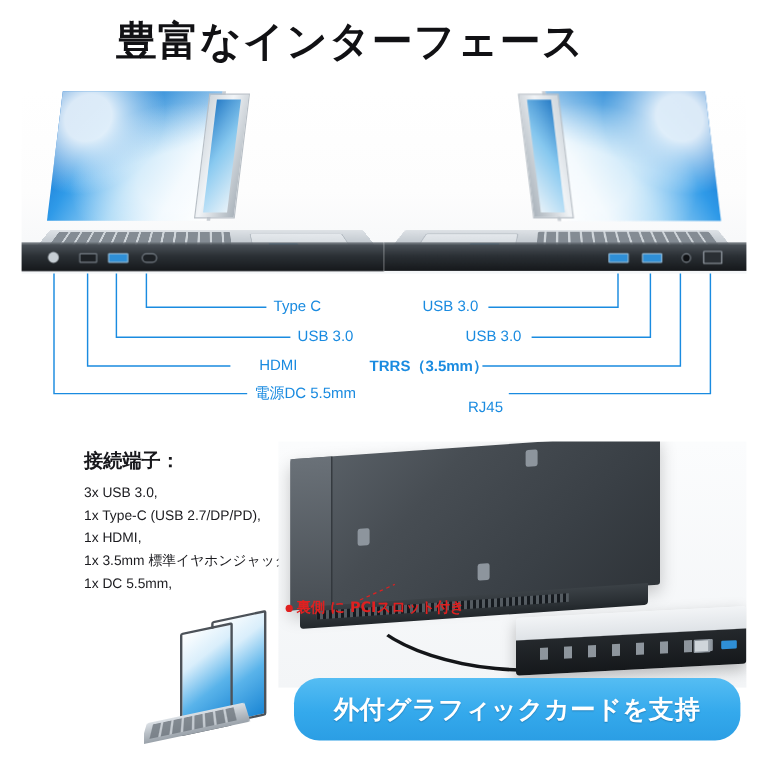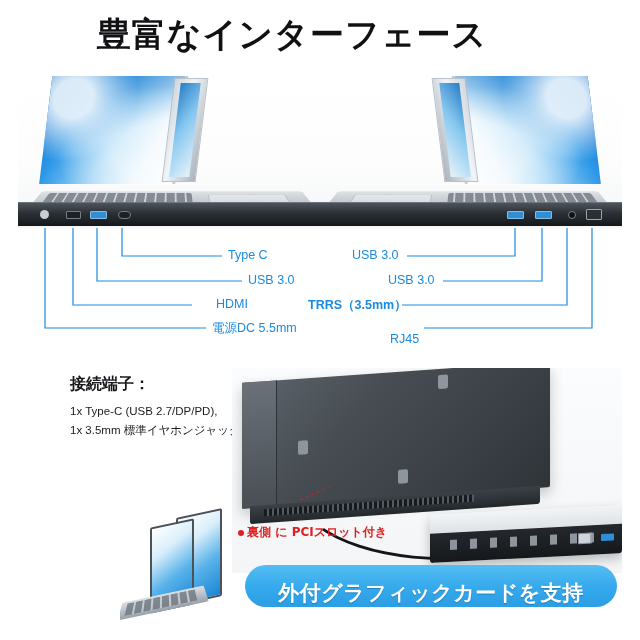--- a/index.html
+++ b/index.html
@@ -186,35 +186,35 @@
     background:#2f8fd6; border-radius:1px;
   }
   .br-cable {
     position:absolute; left:60px; top:118px; width:300px; height:74px;
     border:3px solid #141619; border-color:transparent transparent #141619 transparent;
     border-radius:0 0 50% 50%/0 0 100% 100%;
   }
 
   
   .red-ann {
-    position:absolute; left:238px; top:524px;
+    position:absolute; left:238px; top:498px;
     font-size:12px; color:#e02020; white-space:nowrap; font-weight:bold;
     font-family:"DejaVu Sans","Liberation Sans",sans-serif;
   }
   .red-dot{
     display:inline-block; width:6px; height:6px; border-radius:50%;
     background:#e02020; margin-right:3px; vertical-align:middle;
   }
 
   
   .banner {
-    position:absolute; left:245px; top:565px; width:372px; height:42px;
+    position:absolute; left:245px; top:565px; width:372px; height:52px;
     background:linear-gradient(180deg,#55bdf3 0%,#34a9ec 55%,#2b9ee4 100%);
     border-radius:21px;
-    display:flex; align-items:flex-end; justify-content:center;
+    display:flex; align-items:center; justify-content:center;
   }
   .banner-text {
     color:#ffffff; font-size:21px; font-weight:bold; letter-spacing:.5px;
     font-family:"DejaVu Sans","Liberation Sans",sans-serif;
     text-shadow:0 1px 1px rgba(0,60,110,.35);
   }
 </style>
 </head>
 <body>
 
@@ -273,22 +273,25 @@
       <div class="cl-label" style="left: 212px; top: 320px;">電源DC 5.5mm</div>
       <div class="cl-label" style="left: 352px; top: 248px;">USB 3.0</div>
       <div class="cl-label" style="left: 388px; top: 273px;">USB 3.0</div>
       <div class="cl-label" style="left: 308px; top: 297px; font-weight: bold;">TRRS（3.5mm）</div>
       <div class="cl-label" style="left: 390px; top: 320px; margin-top: 12px;">RJ45</div>
     </div>
 
   <div class="spec">
     <div class="spec-title">接続端子：</div>
     <div id="spec-list">
+        <div class="spec-item">3x USB 3.0,</div>
         <div class="spec-item">1x Type-C (USB 2.7/DP/PD),</div>
+        <div class="spec-item">1x HDMI,</div>
         <div class="spec-item">1x 3.5mm 標準イヤホンジャック (TRRS)</div>
+        <div class="spec-item">1x DC 5.5mm,</div>
       </div>
   </div>
 
   <div class="photo-bl">
     <div class="bl-scr back"></div>
     <div class="bl-scr front"></div>
     <div class="bl-base"></div>
   </div>
 
   <div class="photo-br">

